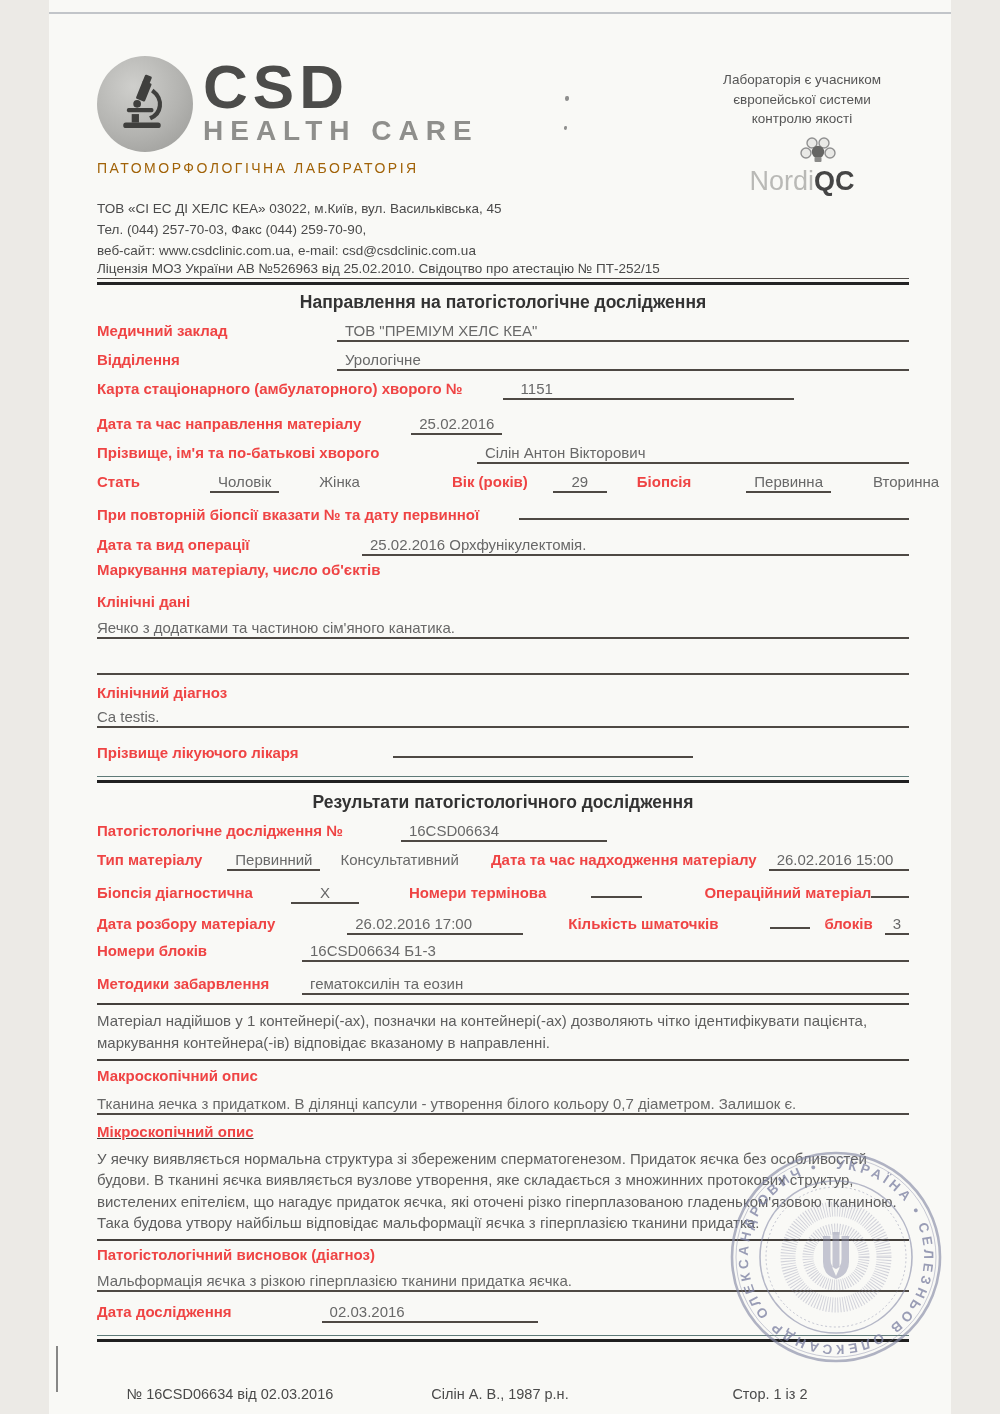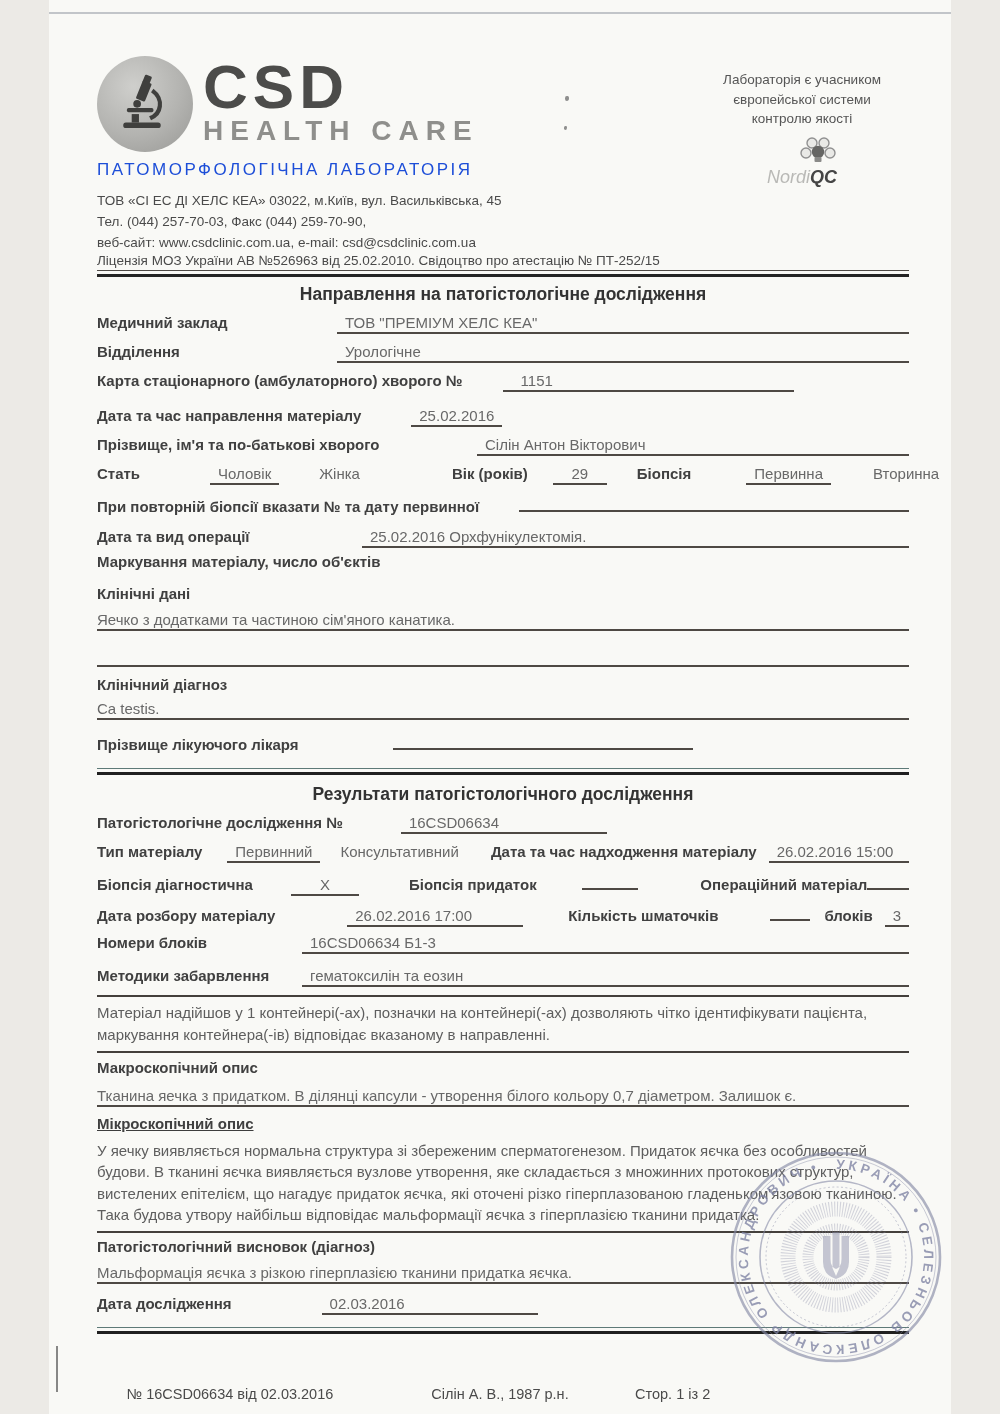--- a/index.html
+++ b/index.html
@@ -24,56 +24,56 @@
   .logo-row{display:flex;align-items:center;}
   .logo-circle{
     width:96px;height:96px;border-radius:50%;
     background:radial-gradient(circle at 38% 32%, #cfcfcc 0%, #b3b3b0 55%, #979794 100%);
     display:flex;align-items:center;justify-content:center;
     flex:0 0 auto;
   }
   .brand-col{margin-left:10px;}
   .brand{font-size:62px;font-weight:bold;color:#4c4c4a;letter-spacing:5px;line-height:.85;}
   .brand-sub{font-size:28px;font-weight:bold;color:#8f8f8c;letter-spacing:7px;margin-top:2px;}
-  .tagline{font-size:17px;color:#1d4ed8;letter-spacing:2.5px;margin-top:8px;}
+  .tagline{font-size:14px;color:#a16207;letter-spacing:2.5px;margin-top:8px;}
 
   .qc-block{text-align:center;margin-right:28px;margin-top:14px;}
   .qc-note{font-size:13.5px;color:#55555">;</style><style>
   .qc-note{font-size:13.5px;color:#555;line-height:1.45;}
   .nordiqc{margin-top:8px;display:inline-block;position:relative;}
-  .nordiqc-text{font-size:18px;line-height:1;font-style:italic;}
+  .nordiqc-text{font-size:27px;line-height:1;}
   .nq-light{color:#b9b9b6;}
   .nq-bold{color:#454545;font-weight:bold;}
 
   
   .address{font-size:13.5px;color:#4a4a4a;line-height:1.55;margin-top:4px;}
   .license{font-size:13.5px;color:#4a4a4a;padding-bottom:2px;border-bottom:1.5px solid #4f4a46;}
   .sep{height:2px;border-bottom:3px solid #242424;margin-top:1px;}
   .sep2{height:3px;border-top:1.5px solid #5e7a78;border-bottom:3px solid #202020;margin-top:14px;}
 
   
   .doc-title{text-align:center;font-size:17.5px;font-weight:bold;color:#333;margin:7px 0 9px 0;}
   .row{display:flex;align-items:baseline;margin-top:7px;font-size:15px;min-height:22px;}
-  .lbl{font-weight:bold;color:#404040;white-space:nowrap;}
+  .lbl{font-weight:bold;color:#ef4444;white-space:nowrap;}
   .val{color:#686868;}
   .uv{border-bottom:2px solid #4e4944;color:#686868;padding:0 8px 1px 8px;}
   .fill{flex:1 1 auto;}
   .blank{display:inline-block;border-bottom:2px solid #4e4944;height:16px;}
   .para{font-size:15px;color:#5e5e5e;line-height:1.42;margin-top:5px;}
   .hr{border:none;border-top:2px solid #44403c;margin:6px 0 0 0;height:0;}
   .blank-box{height:30px;border-bottom:2px solid #4e4944;margin-top:2px;}
 
   .mw240{min-width:240px;} .mw265{min-width:265px;} .mw380{min-width:380px;} .mw205{min-width:205px;}
   .stamp-wrap{position:absolute;left:672px;top:1142px;width:230px;height:230px;opacity:.85;}
 
   
   .footer{position:absolute;left:0;right:0;bottom:12px;display:flex;padding:0 46px;font-size:14.5px;color:#4a4a4a;}
   .footer .f-left{flex:1;text-align:center;}
   .footer .f-center{flex:1;text-align:center;}
-  .footer .f-right{flex:1;text-align:left;}
+  .footer .f-right{flex:1;text-align:center;}
 </style>
 </head>
 <body>
 
 <div class="page">
   <div class="scan-top-line"></div>
   <div class="speck" style="left:516px;top:96px;"></div>
   <div class="speck" style="left:515px;top:126px;width:3px;height:4px;"></div>
   <div class="left-tick"></div>
 
@@ -208,21 +208,21 @@
     <div class="row">
       <span class="lbl">Тип матеріалу</span>
       <span class="uv" style="margin-left:25px;">Первинний</span>
       <span class="val" style="margin-left:20px;">Консультативний</span>
       <span class="lbl" style="margin-left:32px;">Дата та час надходження матеріалу</span>
       <span class="uv fill" style="margin-left:12px;">26.02.2016 15:00</span>
     </div>
     <div class="row">
       <span class="lbl">Біопсія діагностична</span>
       <span class="uv" style="margin-left:38px;min-width:52px;text-align:center;">X</span>
-      <span class="lbl" style="margin-left:50px;">Біопсія придаток</span>
+      <span class="lbl" style="margin-left:50px;">Номери термінова</span>
       <span class="blank" style="width:68px;margin-left:45px;"></span>
       <span class="lbl" style="margin-left:62px;">Операційний матеріал</span>
       <span class="blank" style="width:50px;margin-left:auto;"></span>
     </div>
     <div class="row">
       <span class="lbl">Дата розбору матеріалу</span>
       <span class="uv" style="margin-left:72px;min-width:160px;">26.02.2016 17:00</span>
       <span class="lbl" style="margin-left:45px;">Кількість шматочків</span>
       <span class="blank" style="width:44px;margin-left:52px;"></span>
       <span class="lbl" style="margin-left:14px;">блоків</span>

